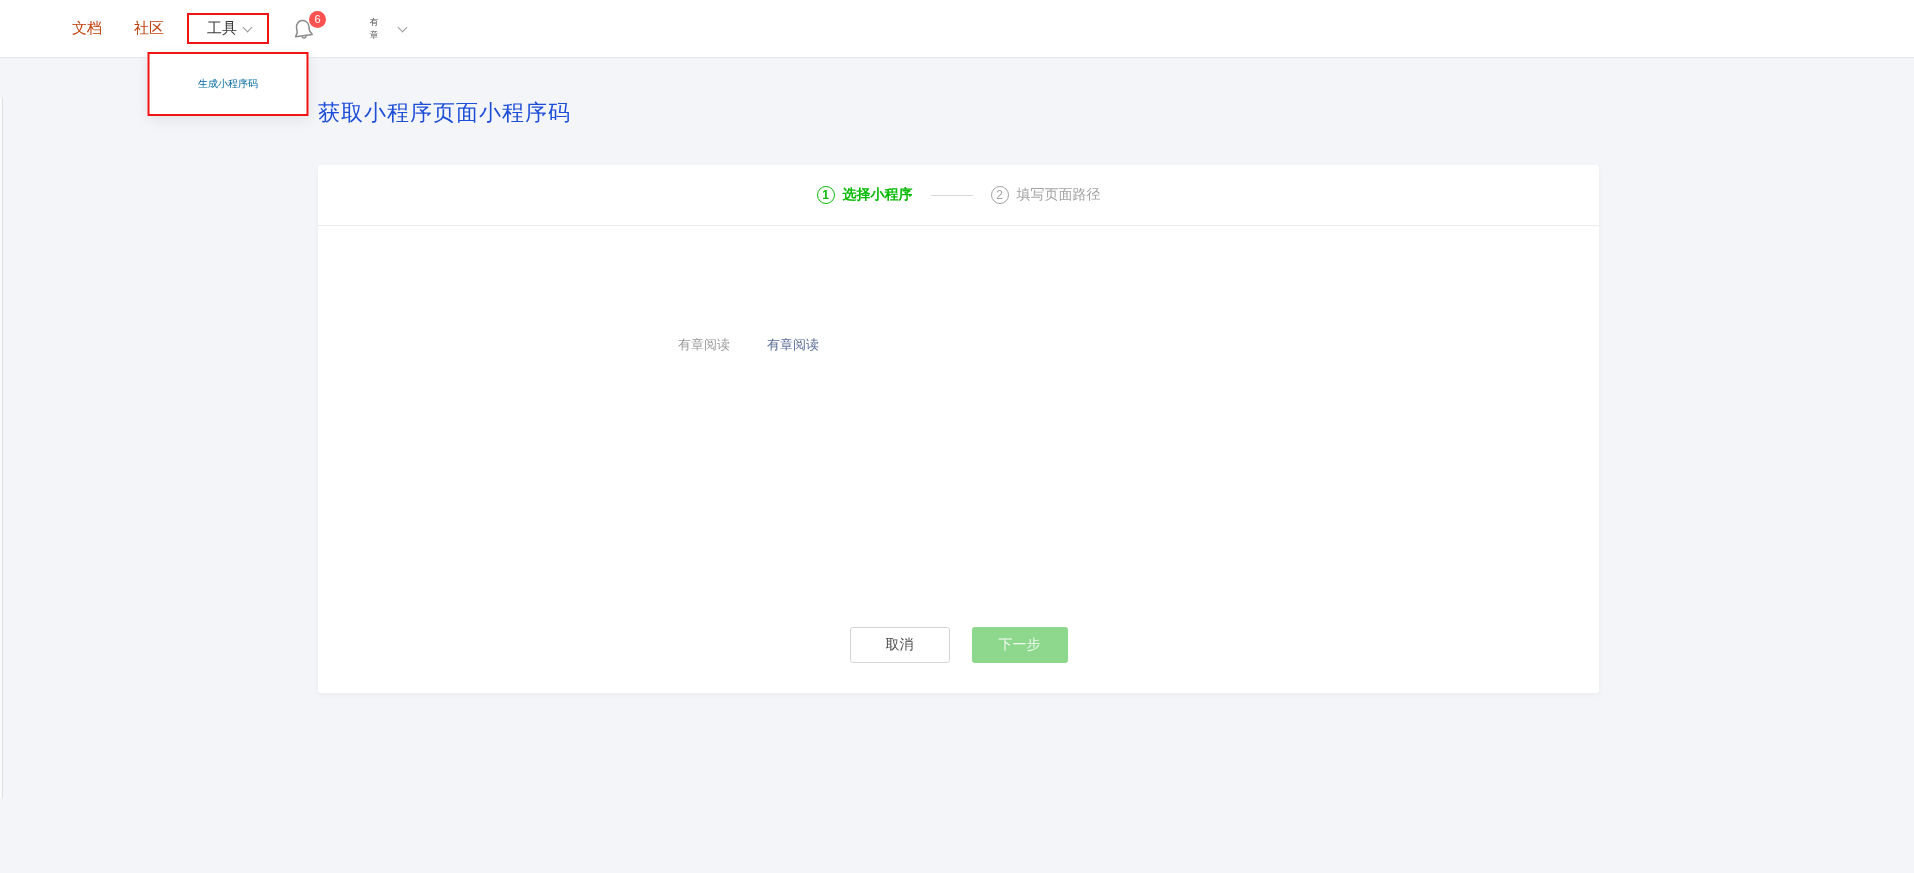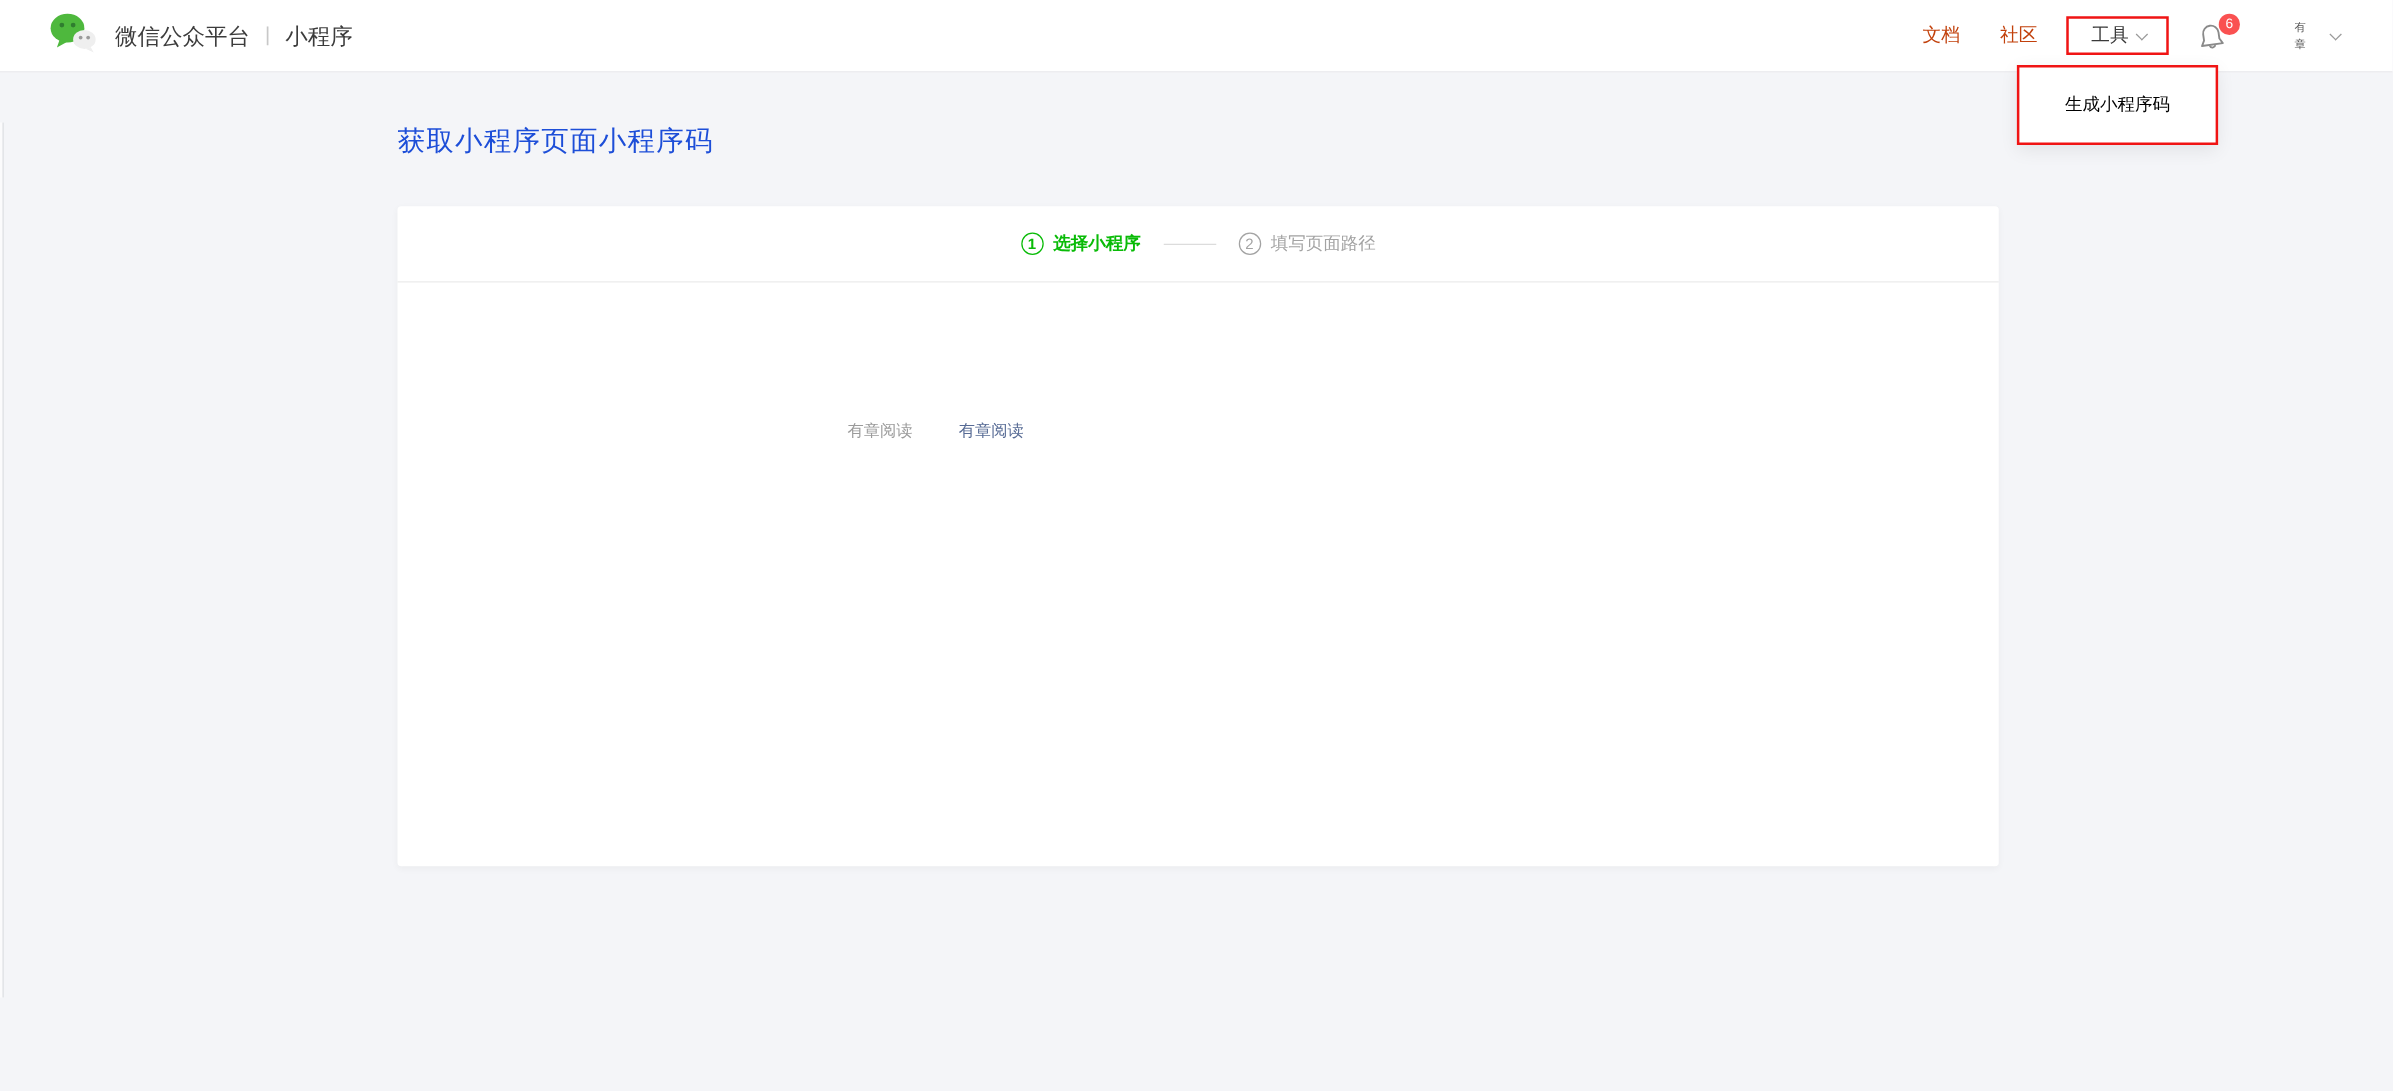--- a/index.html
+++ b/index.html
@@ -36,21 +36,21 @@
     display:inline-block; width:7px; height:7px;
     border-right:1.5px solid #9a9a9a; border-bottom:1.5px solid #9a9a9a;
     transform:rotate(45deg); margin-left:7px; margin-bottom:3px;
   }
   .tools-dropdown {
     position:absolute; top:37px; left:50%; transform:translateX(-50%);
     width:161px; height:64px; background:#fff;
     border:2px solid #f01414; box-shadow:0 4px 14px rgba(0,0,0,.08);
     display:flex; align-items:center; justify-content:center; z-index:60;
   }
-  .dropdown-item { font-size:14px; color:#000000; cursor:pointer; white-space:nowrap; }
+  .dropdown-item { font-size:10px; color:#0369a1; cursor:pointer; white-space:nowrap; }
 
   .bell-wrap { position:relative; margin-left:22px; cursor:pointer; width:26px; height:26px; }
   .badge {
     position:absolute; top:-5px; right:-9px; min-width:17px; height:17px;
     background:#fa5151; color:#fff; font-size:11px; line-height:17px;
     border-radius:50%; text-align:center; padding:0 2px;
   }
   .account { display:flex; align-items:center; margin-left:44px; cursor:pointer; }
   .avatar-alt {
     width:26px; height:26px; font-size:9px; line-height:1.35; color:#555;
@@ -106,39 +106,20 @@
     display:flex; justify-content:center; gap:22px;
   }
   .btn { height:36px; border-radius:3px; font-size:14px; cursor:pointer; font-family:inherit; }
   .btn-cancel { width:100px; background:#fff; border:1px solid #d5d5d5; color:#4a4a4a; }
   .btn-next { width:96px; background:#8ed88e; border:none; color:rgba(255,255,255,.85); }
 </style>
 </head>
 <body>
 
 <div class="header">
-  <div class="brand">
-    <span>
-      <svg width="38" height="33" viewBox="0 0 38 33">
-        <ellipse cx="14" cy="12.5" rx="13.5" ry="11.5" fill="#4eb83d"></ellipse>
-        <path d="M8 21 L5.5 28 L13.5 23.5 Z" fill="#4eb83d"></path>
-        <circle cx="9.5" cy="10" r="1.9" fill="#2f7d2f"></circle>
-        <circle cx="18.5" cy="10" r="1.9" fill="#2f7d2f"></circle>
-        <ellipse cx="27.5" cy="21.5" rx="9" ry="7.6" fill="#efefef"></ellipse>
-        <path d="M32.5 27.5 L35 32 L28.5 29 Z" fill="#efefef"></path>
-        <circle cx="24.5" cy="20" r="1.5" fill="#9a9a9a"></circle>
-        <circle cx="30.5" cy="20" r="1.5" fill="#9a9a9a"></circle>
-      </svg>
-    </span>
-    <span class="brand-text">
-      <span>微信公众平台</span>
-      <span class="brand-sep">|</span>
-      <span>小程序</span>
-    </span>
-  </div>
 
   <div class="header-right">
     <span class="nav-link">文档</span>
     <span class="nav-link">社区</span>
 
     <span class="tools-item">
       <span class="tools-label">工具</span>
       <span class="chevron"></span>
 
       <span class="tools-dropdown">
@@ -183,14 +164,18 @@
       <span>填写页面路径</span>
     </span>
   </div>
 
 
   <div class="history-row">
     <span class="history-label">有章阅读</span>
     <span class="history-link">有章阅读</span>
   </div>
 
+  <div class="btn-row">
+    <button class="btn btn-cancel">取消</button>
+    <button class="btn btn-next">下一步</button>
+  </div>
 
 </div>
 
 </body></html>

